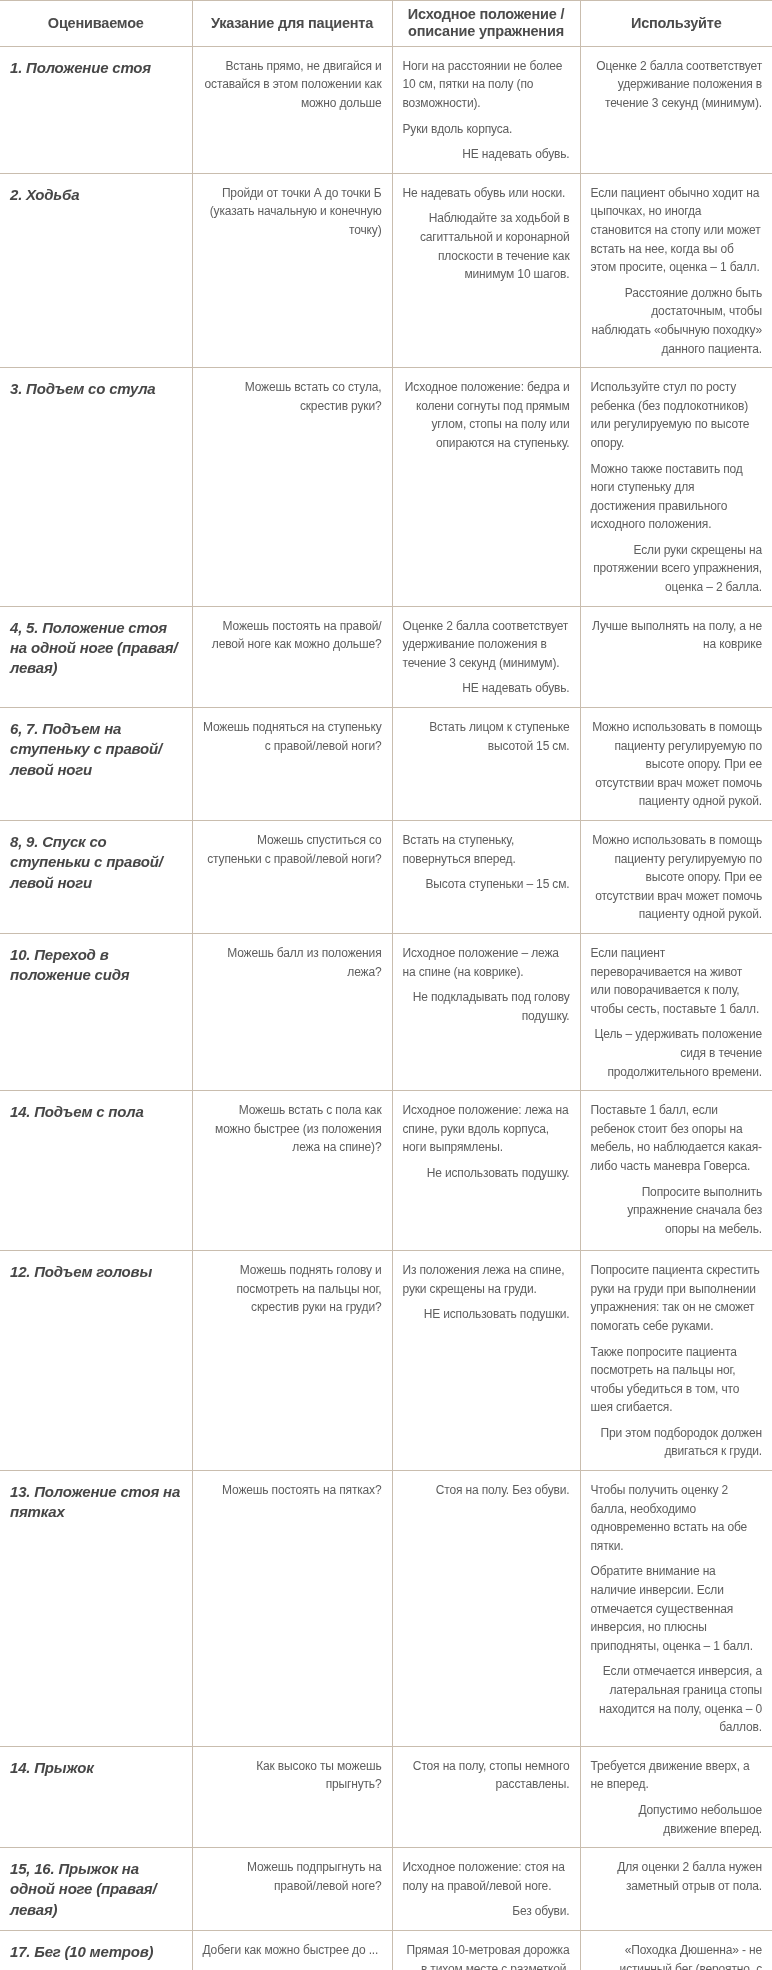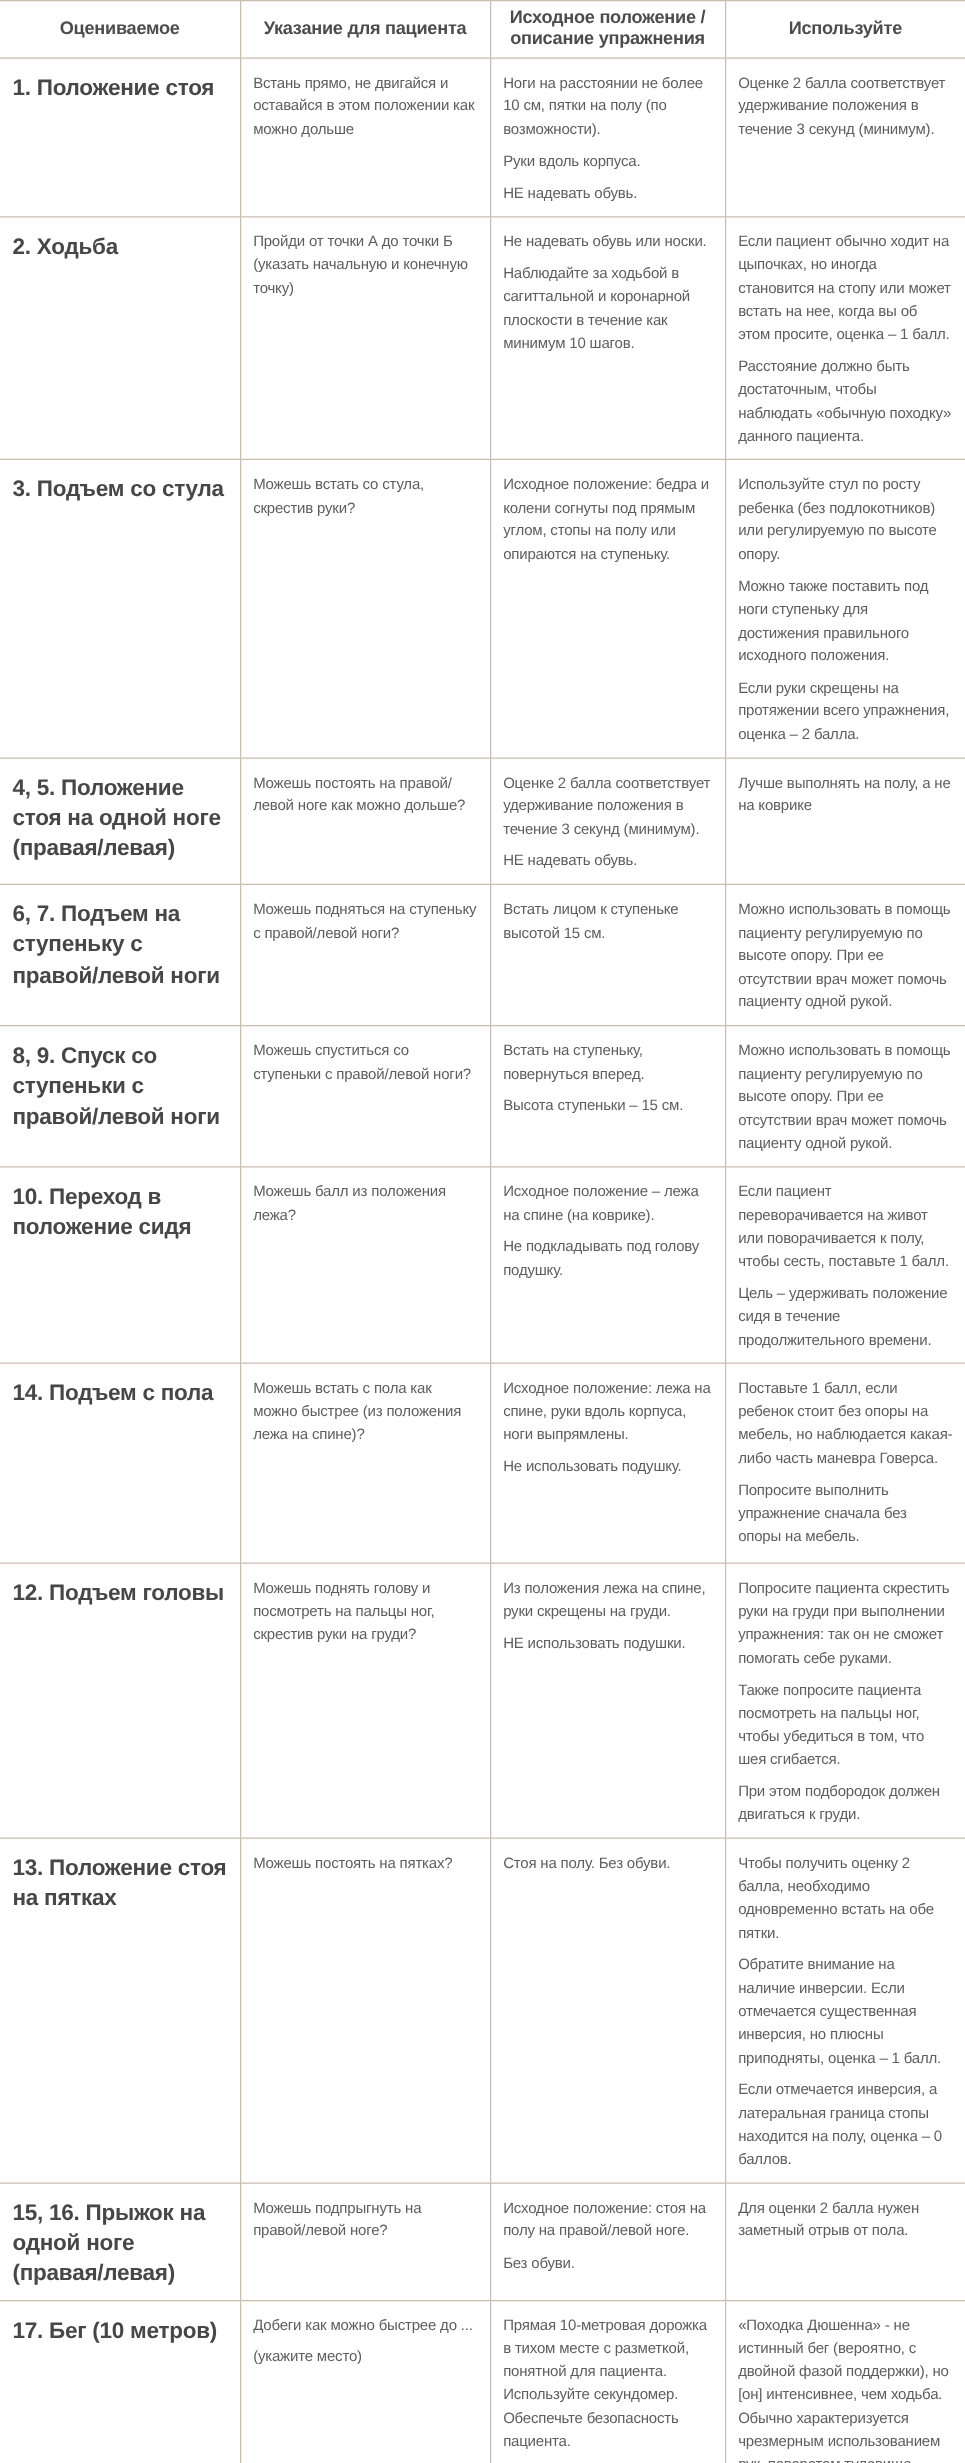--- a/index.html
+++ b/index.html
@@ -42,29 +42,30 @@
   }
   tbody td{
     vertical-align:top;
     padding:10px 10px 9px 10px;
     font-size:12px;
     line-height:1.55;
     color:var(--body-text);
     letter-spacing:-0.15px;
   }
   tbody td.item{
-    font-size:18px;
+    font-size:15px;
     font-weight:bold;
     color:var(--item-text);
     line-height:1.35;
     letter-spacing:-0.2px;
     padding-top:11px;
+    font-style:italic;
   }
   td p{margin:0 0 7px 0;}
-  td p:last-child{margin-bottom:0;}
+  td p:last-child{margin-bottom:0;text-align:right;}
 </style>
 </head>
 <body>
 
 <table class="assessment">
   <colgroup>
     <col style="width:192px">
     <col style="width:200px">
     <col style="width:188px">
     <col style="width:192px">
@@ -209,20 +210,33 @@
         </td>
       <td>
           <p>Стоя на полу. Без обуви.</p>
         </td>
       <td>
           <p>Чтобы получить оценку 2 балла, необходимо одновременно встать на обе пятки.</p>
           <p>Обратите внимание на наличие инверсии. Если отмечается существенная инверсия, но плюсны приподняты, оценка – 1 балл.</p>
           <p>Если отмечается инверсия, а латеральная граница стопы находится на полу, оценка – 0 баллов.</p>
         </td>
     </tr>
+    <tr style="height:92px">
+      <td class="item">14. Прыжок</td>
+      <td>
+          <p>Как высоко ты можешь прыгнуть?</p>
+        </td>
+      <td>
+          <p>Стоя на полу, стопы немного расставлены.</p>
+        </td>
+      <td>
+          <p>Требуется движение вверх, а не вперед.</p>
+          <p>Допустимо небольшое движение вперед.</p>
+        </td>
+    </tr>
     <tr style="height:68px">
       <td class="item">15, 16. Прыжок на одной ноге (правая/левая)</td>
       <td>
           <p>Можешь подпрыгнуть на правой/левой ноге?</p>
         </td>
       <td>
           <p>Исходное положение: стоя на полу на правой/левой ноге.</p>
           <p>Без обуви.</p>
         </td>
       <td>

